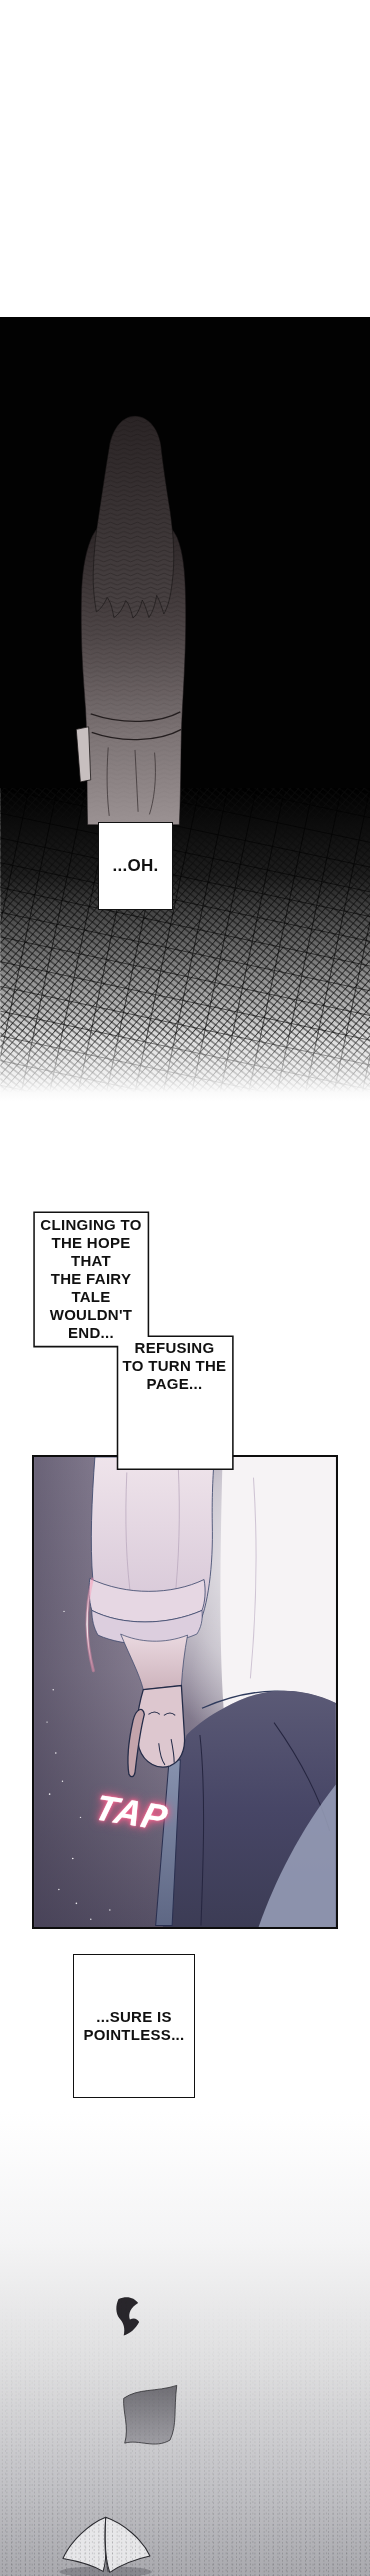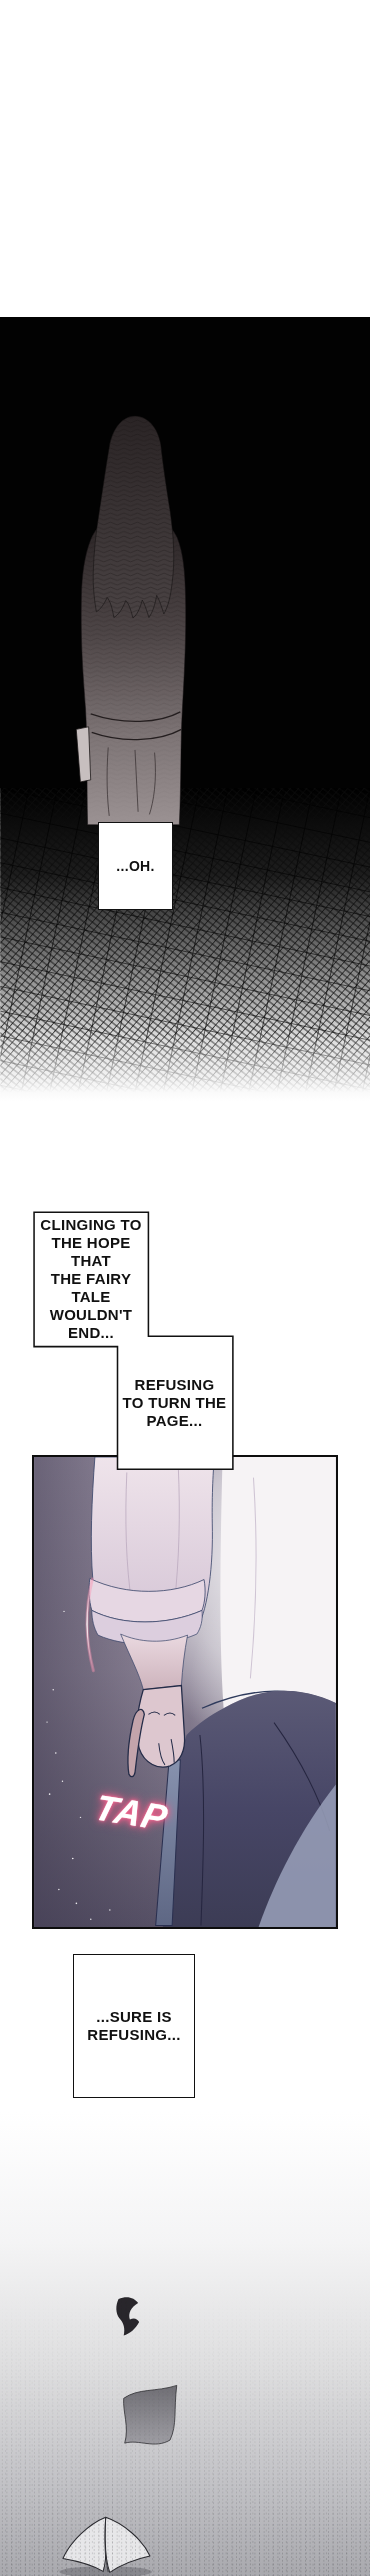--- a/index.html
+++ b/index.html
@@ -20,25 +20,25 @@
   .caption-box{
     background:#ffffff;border:1.5px solid #111111;box-sizing:border-box;
     display:flex;align-items:center;justify-content:center;text-align:center;
     color:var(--caption_text,#111);font-weight:bold;z-index:6;
   }
   .caption-text{
     white-space:pre-line;font-size:15px;line-height:18px;letter-spacing:0.3px;
     color:var(--caption_text,#111);font-weight:bold;text-align:center;
   }
   .oh-box{left:98px;top:822px;width:75px;height:88px;}
-  .oh-box .caption-text{font-size:14px;}
+  .oh-box .caption-text{font-size:17px;}
 
   .compound-svg{left:0;top:1206px;z-index:5;}
   .cap1{left:34px;top:1212px;width:114px;height:134px;display:flex;align-items:center;justify-content:center;z-index:6;}
-  .cap2{left:117px;top:1336px;width:115px;height:133px;display:flex;align-items:center;justify-content:center;z-index:6;}
+  .cap2{left:117px;top:1260px;width:115px;height:133px;display:flex;align-items:flex-end;justify-content:center;z-index:6;}
 
   .box3{left:73px;top:1954px;width:122px;height:144px;}
 
   
   .purple-panel{
     left:32px;top:1455px;width:306px;height:474px;z-index:4;
     border:2.1px solid var(--panel_border,#0d0d0d);box-sizing:border-box;background:#8b8295;
   }
   .purple-panel svg{display:block;}
 
@@ -261,21 +261,21 @@
         <circle cx="58" cy="300" r="1.3"></circle>
         <circle cx="25" cy="515" r="1.3"></circle>
   </g>
 </svg>
 </div>
 
 <div class="abs tap-sfx">TAP</div>
 
 <div class="abs caption-box box3">
   <span class="caption-text">...SURE IS
-REFUSING...</span>
+POINTLESS...</span>
 </div>
 
 <div class="abs bottom-grad"></div>
 
 <svg class="abs leaves-svg" width="371" height="309" viewBox="0 0 720 600">
   <defs>
     <linearGradient id="leaf2G" x1="0" y1="0" x2="0" y2="1">
       <stop offset="0" stop-color="#6f6e74"></stop>
         <stop offset="1" stop-color="#9e9da3"></stop>
     </linearGradient>

